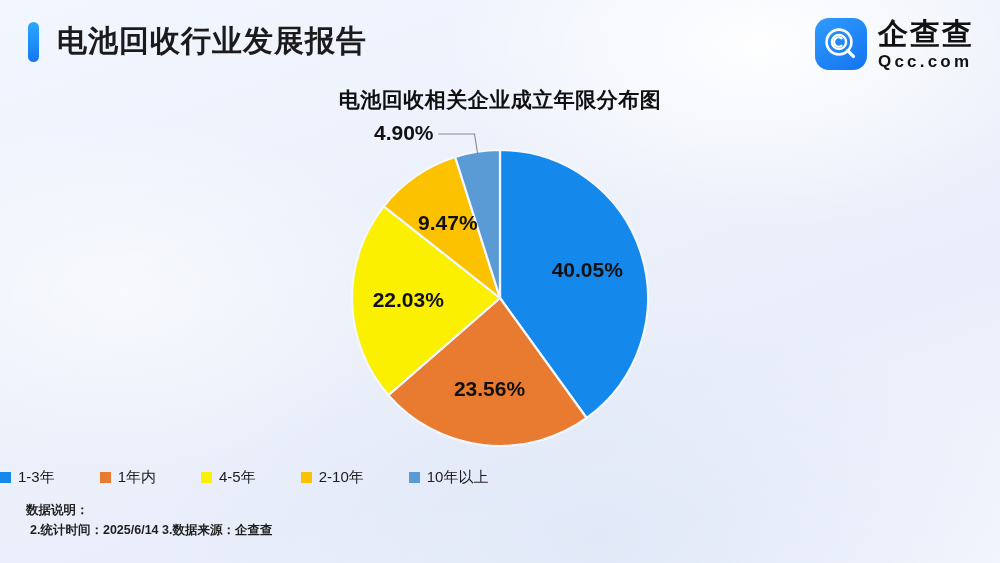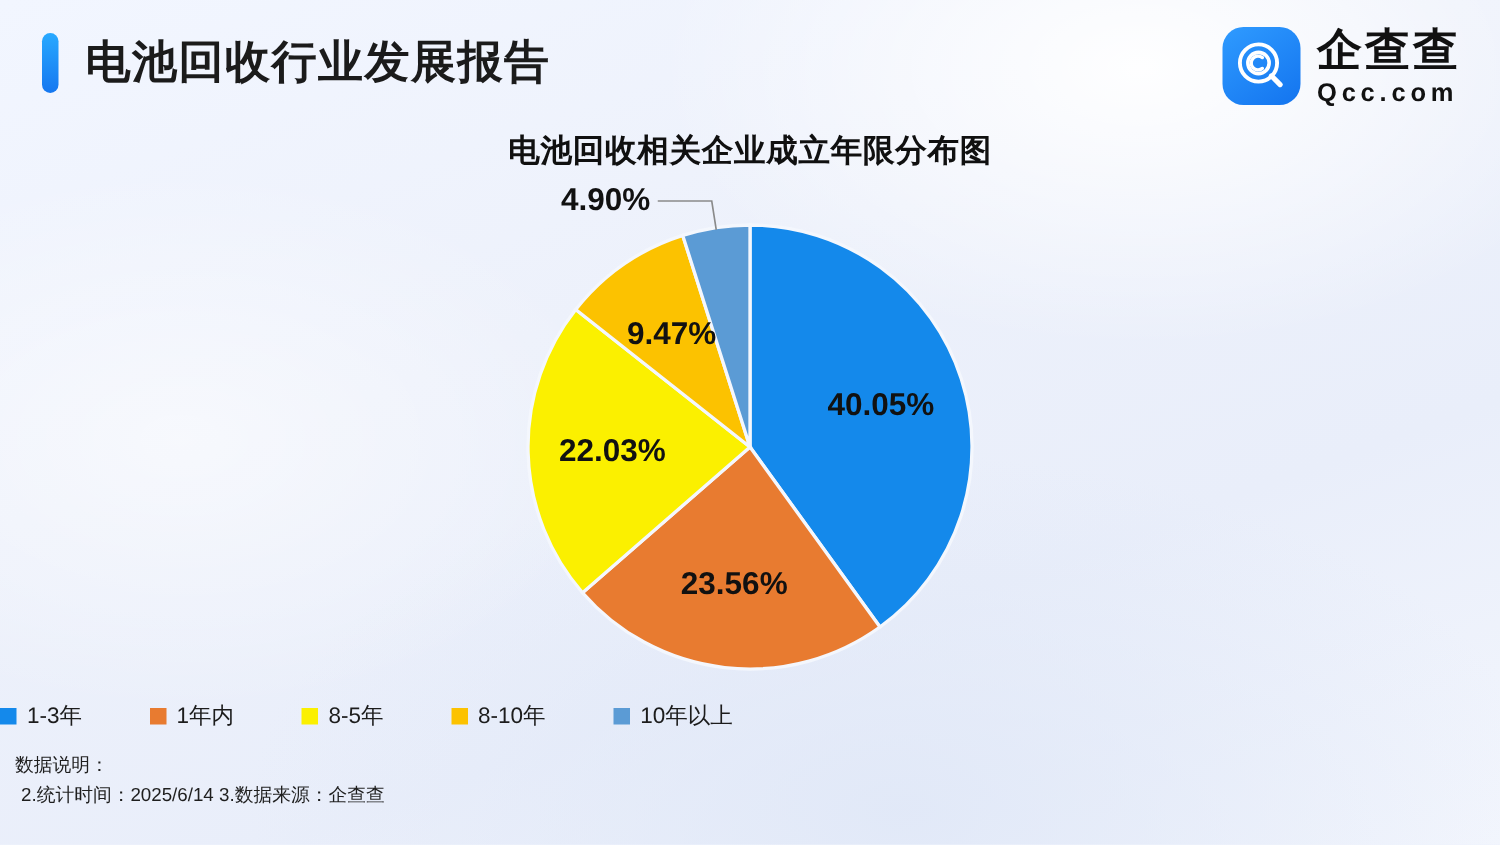--- a/index.html
+++ b/index.html
@@ -149,23 +149,24 @@
   }
   .legend-label {
     font-size: 15px;
     color: #1c1c1c;
     white-space: nowrap;
   }
 
   
   #footer {
     position: absolute;
-    left: 10px;
+    left: 26px;
     top: 500px;
     width: 700px;
+    font-weight: bold;
   }
   .footer-line {
     font-size: 12.5px;
     color: #1e1e1e;
     line-height: 20px;
     white-space: nowrap;
   }
   .footer-line.indent {
     padding-left: 4px;
   }
@@ -223,25 +224,25 @@
       <div class="legend-item">
         <span class="legend-swatch" style="background: rgb(20, 137, 235);"></span>
         <span class="legend-label">1-3年</span>
       </div>
       <div class="legend-item">
         <span class="legend-swatch" style="background: rgb(232, 123, 48);"></span>
         <span class="legend-label">1年内</span>
       </div>
       <div class="legend-item">
         <span class="legend-swatch" style="background: rgb(251, 240, 0);"></span>
-        <span class="legend-label">8-5年</span>
+        <span class="legend-label">4-5年</span>
       </div>
       <div class="legend-item">
         <span class="legend-swatch" style="background: rgb(252, 194, 0);"></span>
-        <span class="legend-label">8-10年</span>
+        <span class="legend-label">2-10年</span>
       </div>
       <div class="legend-item">
         <span class="legend-swatch" style="background: rgb(91, 155, 213);"></span>
         <span class="legend-label">10年以上</span>
       </div>
     </div>
 
   <div id="footer">
     <div class="footer-line">数据说明：</div>
     <div class="footer-line indent"> 2.统计时间：2025/6/14  3.数据来源：企查查</div>

